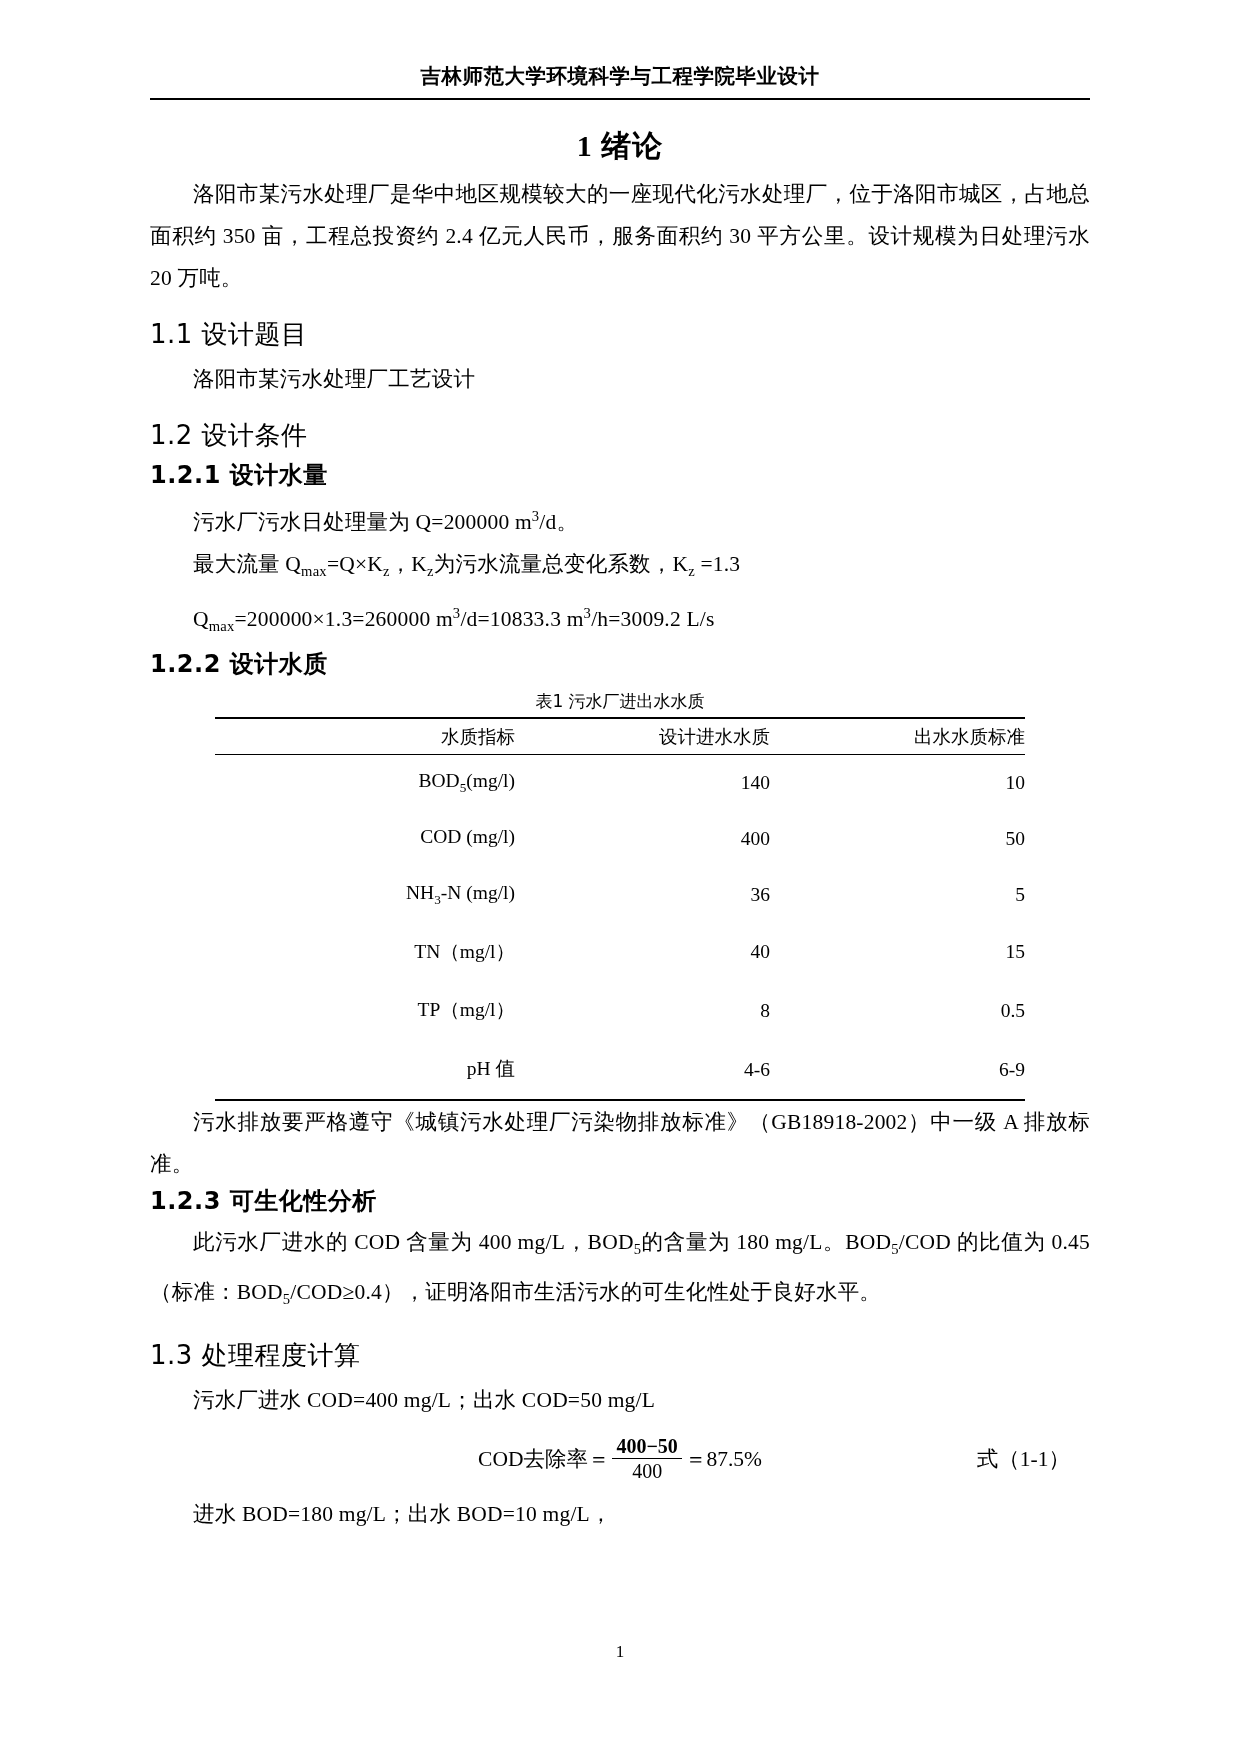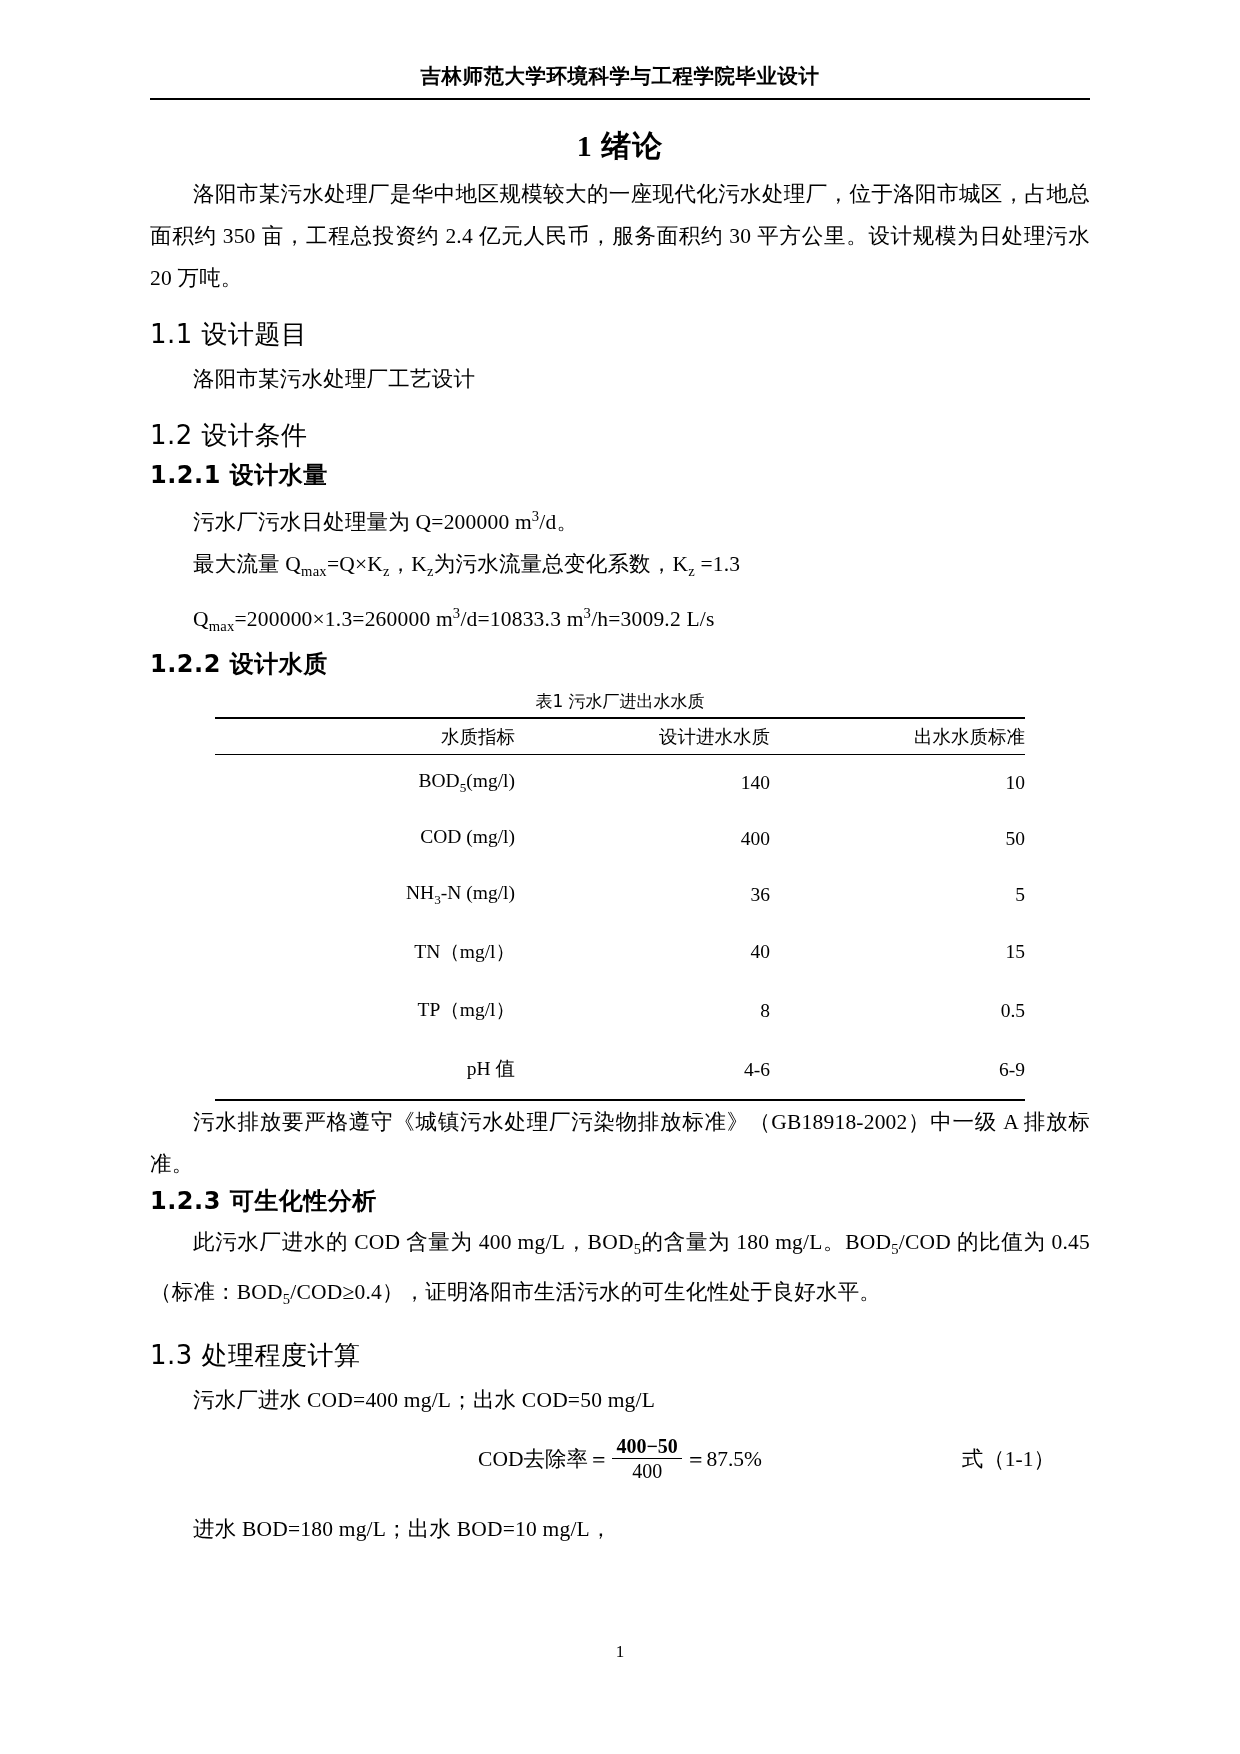--- a/index.html
+++ b/index.html
@@ -117,21 +117,21 @@
   .col-b { width: 255px; }
   .col-c { width: 255px; }
   sub { font-size: 0.68em; vertical-align: sub; }
   sup { font-size: 0.68em; vertical-align: super; }
 
   
   .equation-row {
     display: flex;
     align-items: center;
     justify-content: center;
-    margin: 14px 0 25px 0;
+    margin: 14px 0 10px 0;
     position: relative;
     font-size: 21px;
   }
   .equation-core {
     display: inline-flex;
     align-items: center;
     font-size: 21.5px;
   }
   .frac {
     display: inline-flex;
@@ -146,21 +146,21 @@
     border-bottom: 1.4px solid #000;
     font-size: 20px;
     font-weight: bold;
   }
   .frac .den {
     padding: 1px 4px 0 4px;
     font-size: 20px;
   }
   .eq-number {
     position: absolute;
-    right: 35px;
+    right: 20px;
     font-size: 21.5px;
   }
 
   
   .page-number {
     position: absolute;
     bottom: 92px;
     left: 0;
     width: 100%;
     text-align: center;

